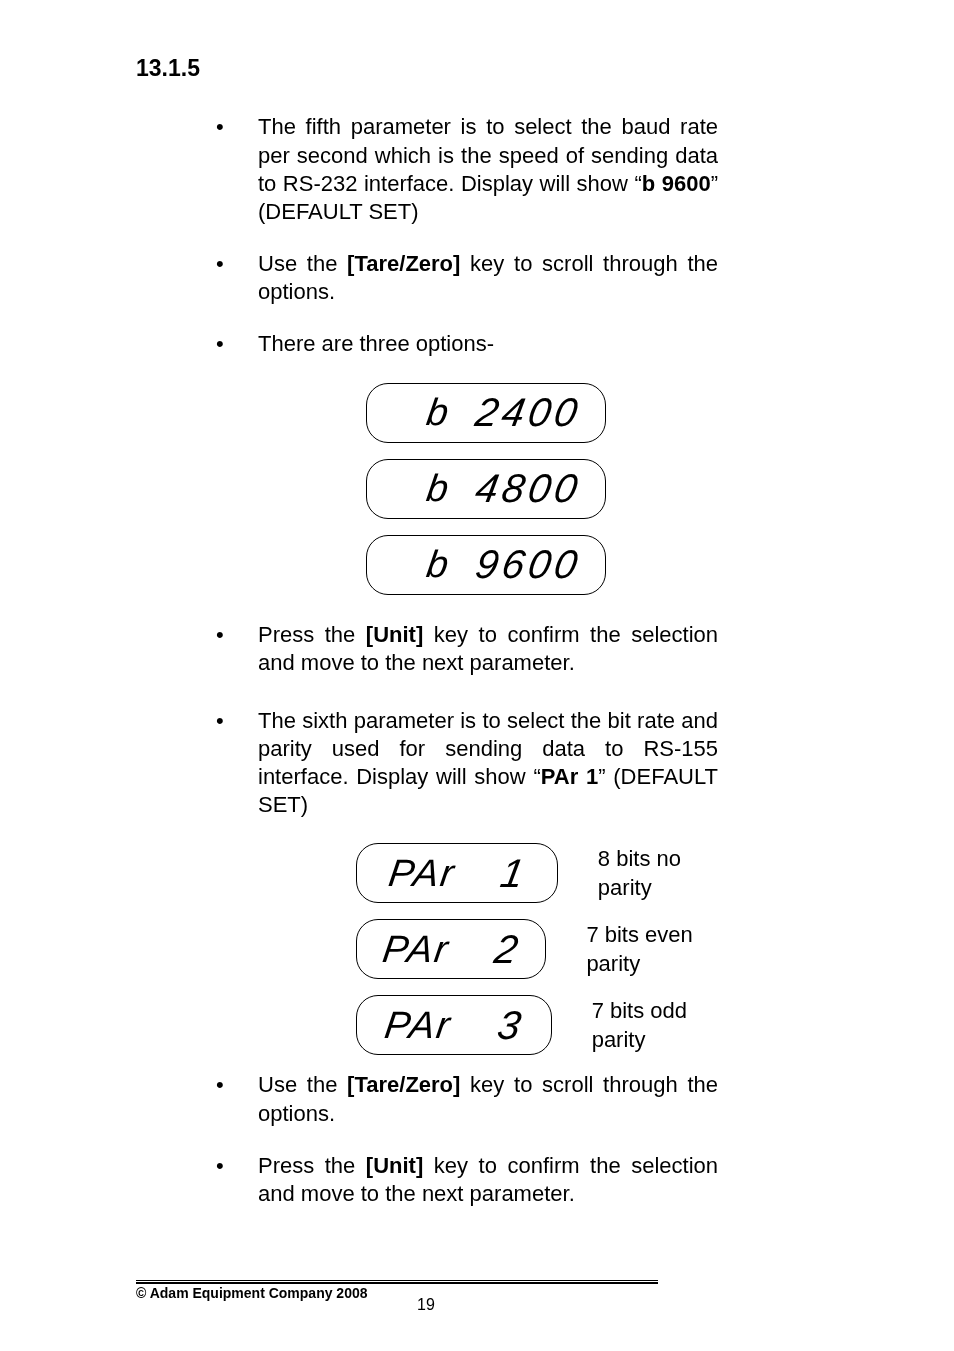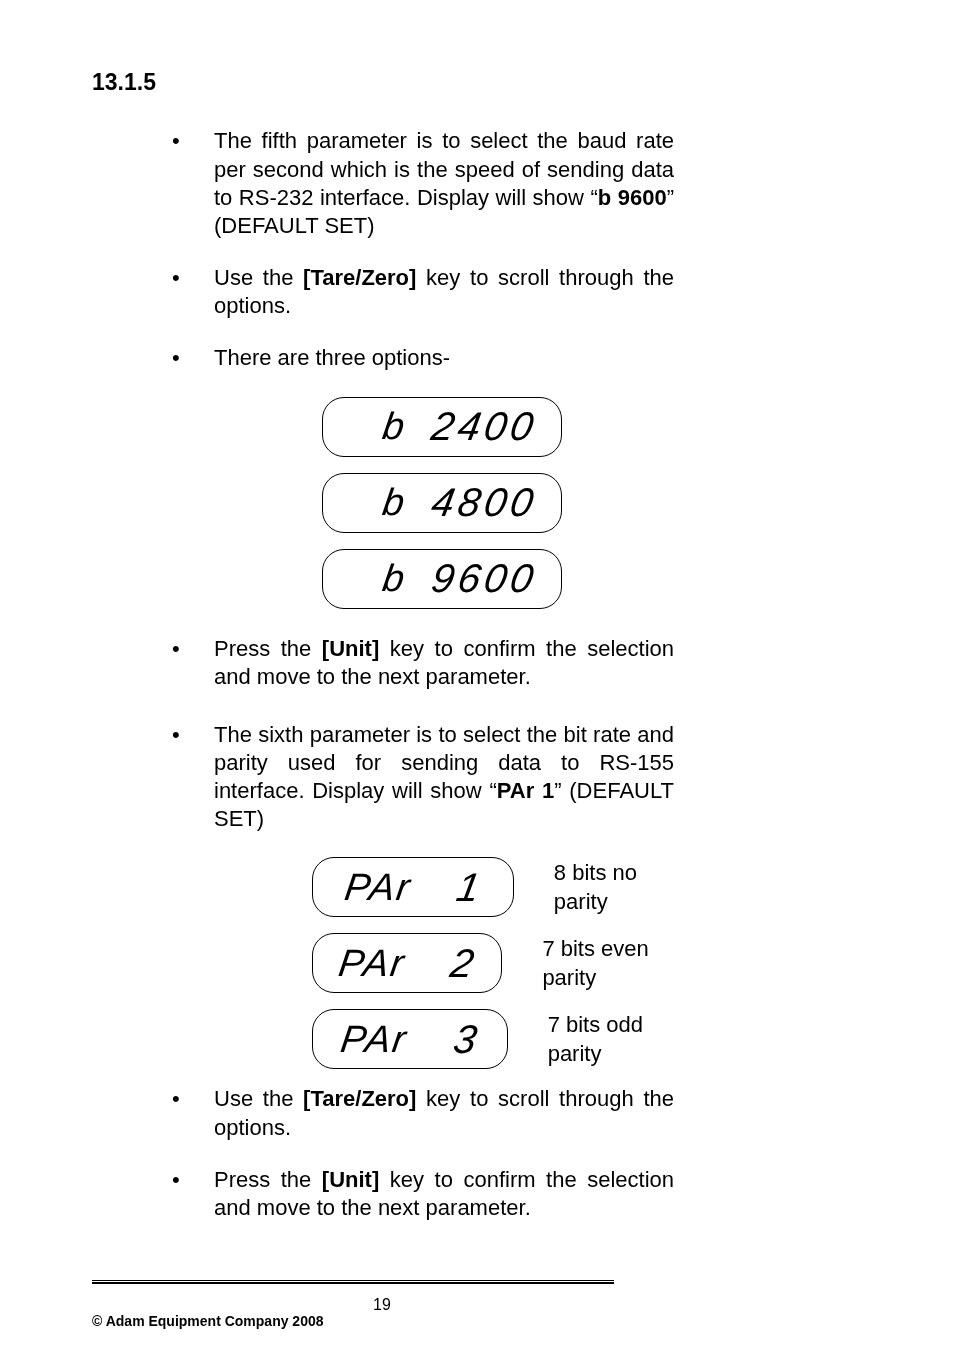--- a/index.html
+++ b/index.html
@@ -7,24 +7,25 @@
     margin: 0;
     padding: 0;
     font-family: Arial, Helvetica, sans-serif;
     background: #fff;
     color: #000;
   }
   .page {
     width: 764px;
     height: 1351px;
     box-sizing: border-box;
-    padding: 68px 90px 40px 92px;
+    padding: 54px 90px 40px 92px;
     position: relative;
     font-size: 22px;
     line-height: 1.28;
+    margin-left: 44px;
   }
   .heading-row {
     display: flex;
     align-items: baseline;
     font-weight: bold;
     font-size: 23px;
     margin-bottom: 30px;
   }
   .heading-num {
     width: 108px;
@@ -115,21 +116,21 @@
   }
   .footer-line::after{
     content:"";
     position:absolute;
     left:0; right:0; top:2px;
     border-top: 1.5px solid #000;
   }
   .footer-text {
     position: absolute;
     left: 92px;
-    bottom: 20px;
+    bottom: 48px;
     font-size: 14px;
     font-weight: bold;
   }
   .footer-page {
     position: absolute;
     left: 0;
     right: 0;
     bottom: 36px;
     text-align: center;
     font-size: 16px;

